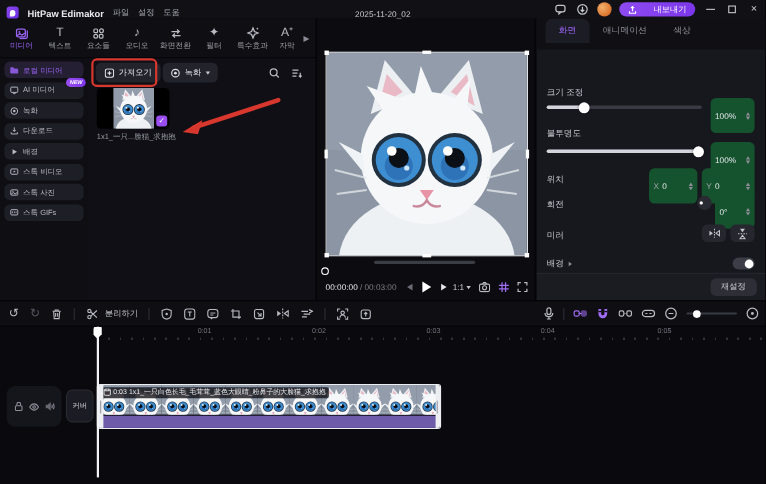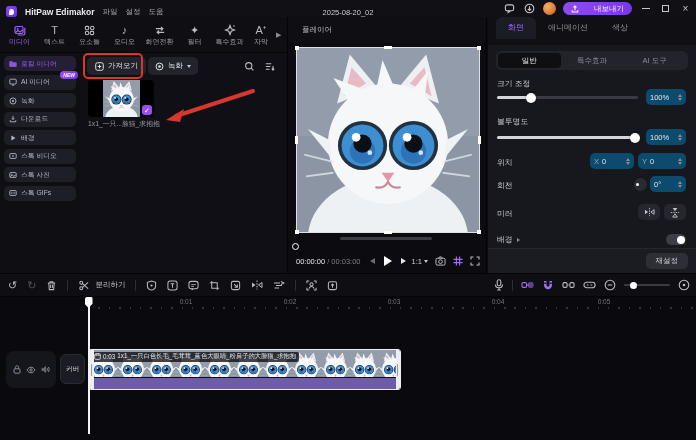--- a/index.html
+++ b/index.html
@@ -94,22 +94,22 @@
   .insp-tab.active{background:#1c1c24;border-radius:6px 6px 0 0;color:#9a63f5}
   .seg{position:absolute;left:8px;top:34px;width:192px;height:19px;background:#23232c;border-radius:6px;
        display:flex;align-items:center;padding:2px;font-size:7.5px;color:#8b8c96}
   .seg-item{flex:1;height:15px;display:flex;align-items:center;justify-content:center;border-radius:4px}
   .seg-item.active{background:#0e0e13;color:#e6e7ec}
   .ilabel{position:absolute;left:9px;font-size:7.8px;color:#c9cad2}
   .slider{position:absolute;height:3px;border-radius:2px;background:#3a3a45}
   .slider .fill{position:absolute;left:0;top:0;height:3px;border-radius:2px;background:#d4d5dc}
   .slider .knob{position:absolute;top:-3.5px;width:10px;height:10px;border-radius:50%;background:#fff;
                 box-shadow:0 0 2px rgba(0,0,0,.6)}
-  .valbox{position:absolute;width:40px;height:16px;background:#0c4a6e;border-radius:5px;display:flex;
-          align-items:center;font-size:7.5px;color:#e6e7ec;padding:0 4px}
+  .valbox{position:absolute;width:40px;height:16px;background:#14532d;border-radius:5px;display:flex;
+          align-items:center;font-size:7.5px;color:#e6e7ec;padding:16px 4px}
   .valbox .vtxt{flex:1}
   .stepper{display:flex;flex-direction:column;gap:1px;align-items:center}
   .st-up{width:0;height:0;border-left:2.5px solid transparent;border-right:2.5px solid transparent;border-bottom:3px solid #8b8c96}
   .st-dn{width:0;height:0;border-left:2.5px solid transparent;border-right:2.5px solid transparent;border-top:3px solid #8b8c96}
   .xy-pre{color:#9fa0a8;margin-right:3px}
   .mirror-btn{position:absolute;width:22px;height:16px;background:#26262f;border-radius:5px;
               display:flex;align-items:center;justify-content:center;color:#c5c6cd}
   .dial{position:absolute;width:13px;height:13px;border-radius:50%;background:#2a2a33}
   .dial::after{content:"";position:absolute;left:2px;top:5px;width:3px;height:3px;border-radius:50%;background:#fff}
   .bg-chev{display:inline-block;width:0;height:0;border-top:2.5px solid transparent;border-bottom:2.5px solid transparent;
@@ -196,21 +196,21 @@
 </svg>
 
 <div class="app">
 
   <div class="titlebar">
     <div class="logo"></div>
     <span class="appname">HitPaw Edimakor</span>
     <span class="menu">파일</span>
     <span class="menu">설정</span>
     <span class="menu">도움</span>
-    <span class="date-center">2025-08-20_02</span>
+    <span class="date-center">2025-11-20_02</span>
     <div class="tb-right">
       <span class="tb-icon">
         <svg width="11" height="11" viewBox="0 0 12 12" fill="none" stroke="currentColor" stroke-width="1.2">
             <rect x="1.5" y="2" width="9" height="6.5" rx="2"></rect>
             <path d="M4.5 8.5 L4.5 10.5 L7 8.5"></path>
           </svg>
       </span>
       <span class="tb-icon">
         <svg width="11" height="11" viewBox="0 0 12 12" fill="none" stroke="currentColor" stroke-width="1.2">
             <circle cx="6" cy="6" r="4.7"></circle>
@@ -392,23 +392,20 @@
     <div class="thumb-caption">1x1_一只...脸猫_求抱抱</div>
 
     <div class="anno-box"></div>
     <svg class="anno-arrow" viewBox="0 0 100 45">
       <path d="M95 8 L18 33" stroke="#d8372e" stroke-width="4" stroke-linecap="round"></path>
       <polygon points="8,37 26,26 22,39" fill="#d8372e"></polygon>
     </svg>
   </div>
 
   <div class="player">
-    <div class="player-head">
-      <span>플레이어</span>
-    </div>
     <div class="canvas">
       <svg viewBox="0 0 100 120" preserveAspectRatio="xMidYMid slice">
           <use href="#cat-art"></use>
         </svg>
       <div class="selbox">
         <span class="hdl c" style="left:-2px;top:-2px"></span>
         <span class="hdl c" style="right:-2px;top:-2px"></span>
         <span class="hdl c" style="left:-2px;bottom:-2px"></span>
         <span class="hdl c" style="right:-2px;bottom:-2px"></span>
         <span class="hdl h" style="left:50%;top:-2px;margin-left:-4px"></span>
@@ -453,25 +450,20 @@
       </span>
     </div>
   </div>
 
   <div class="inspector">
     <div class="insp-tabs">
       <span class="insp-tab active">화면</span>
       <span class="insp-tab">애니메이션</span>
       <span class="insp-tab">색상</span>
     </div>
-    <div class="seg">
-      <span class="seg-item active">일반</span>
-      <span class="seg-item">특수효과</span>
-      <span class="seg-item">AI 도구</span>
-    </div>
 
     <span class="ilabel" style="top:61px">크기 조정</span>
     <div class="slider" style="left:9px;top:79px;width:141px">
       <span class="fill" style="width:34px"></span>
       <span class="knob" style="left:29px"></span>
     </div>
     <div class="valbox" style="right:10px;top:72px">
       <span class="vtxt">100%</span>
       <span class="stepper">
           <span class="st-up"></span>

